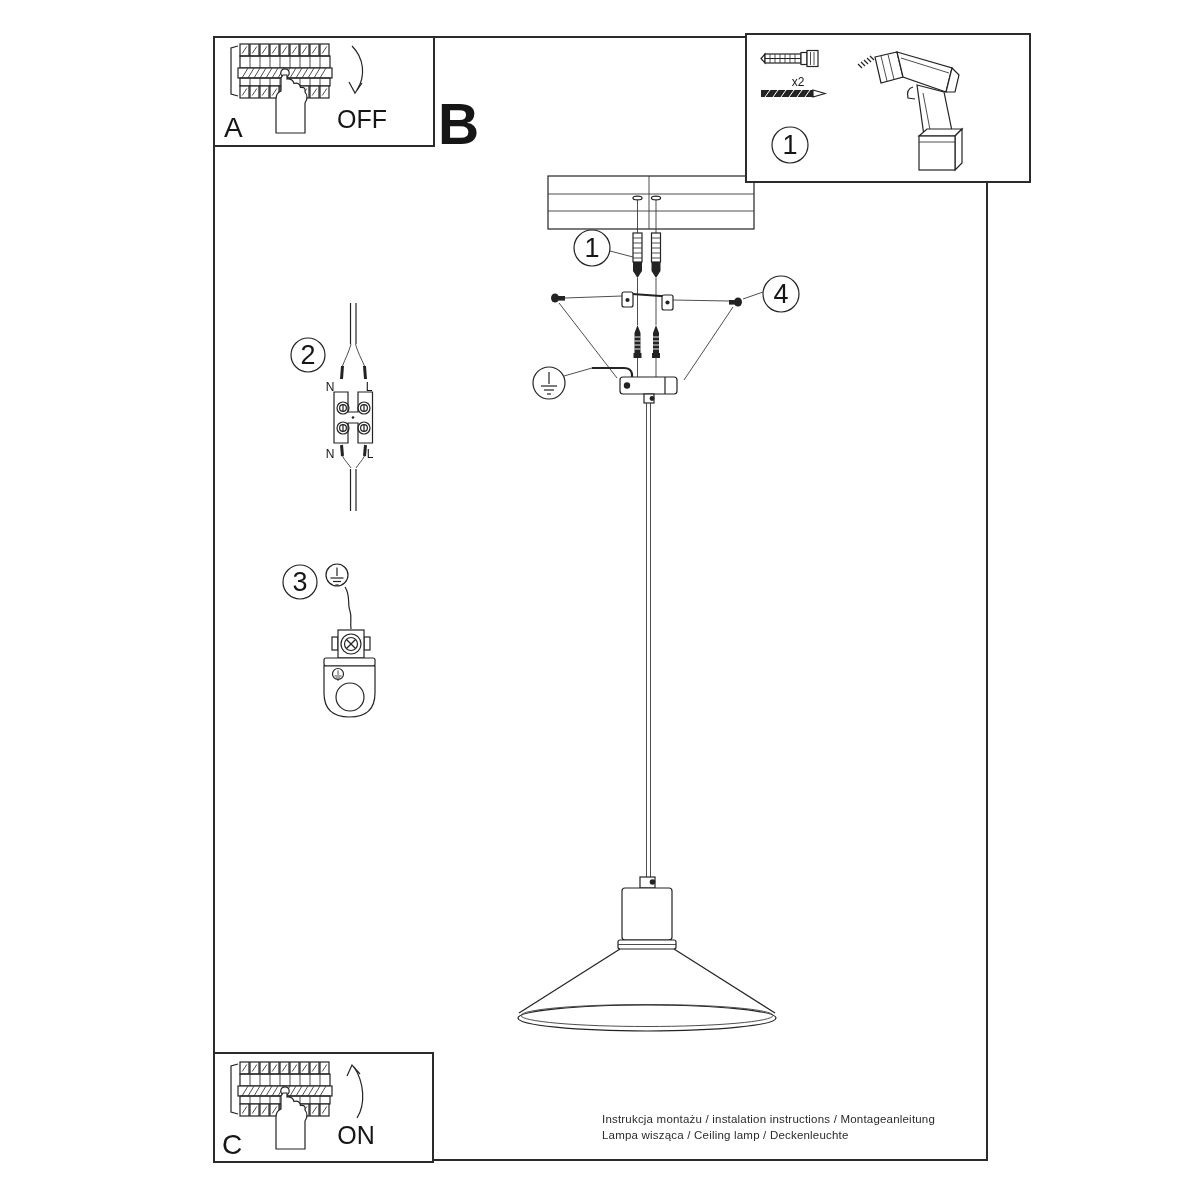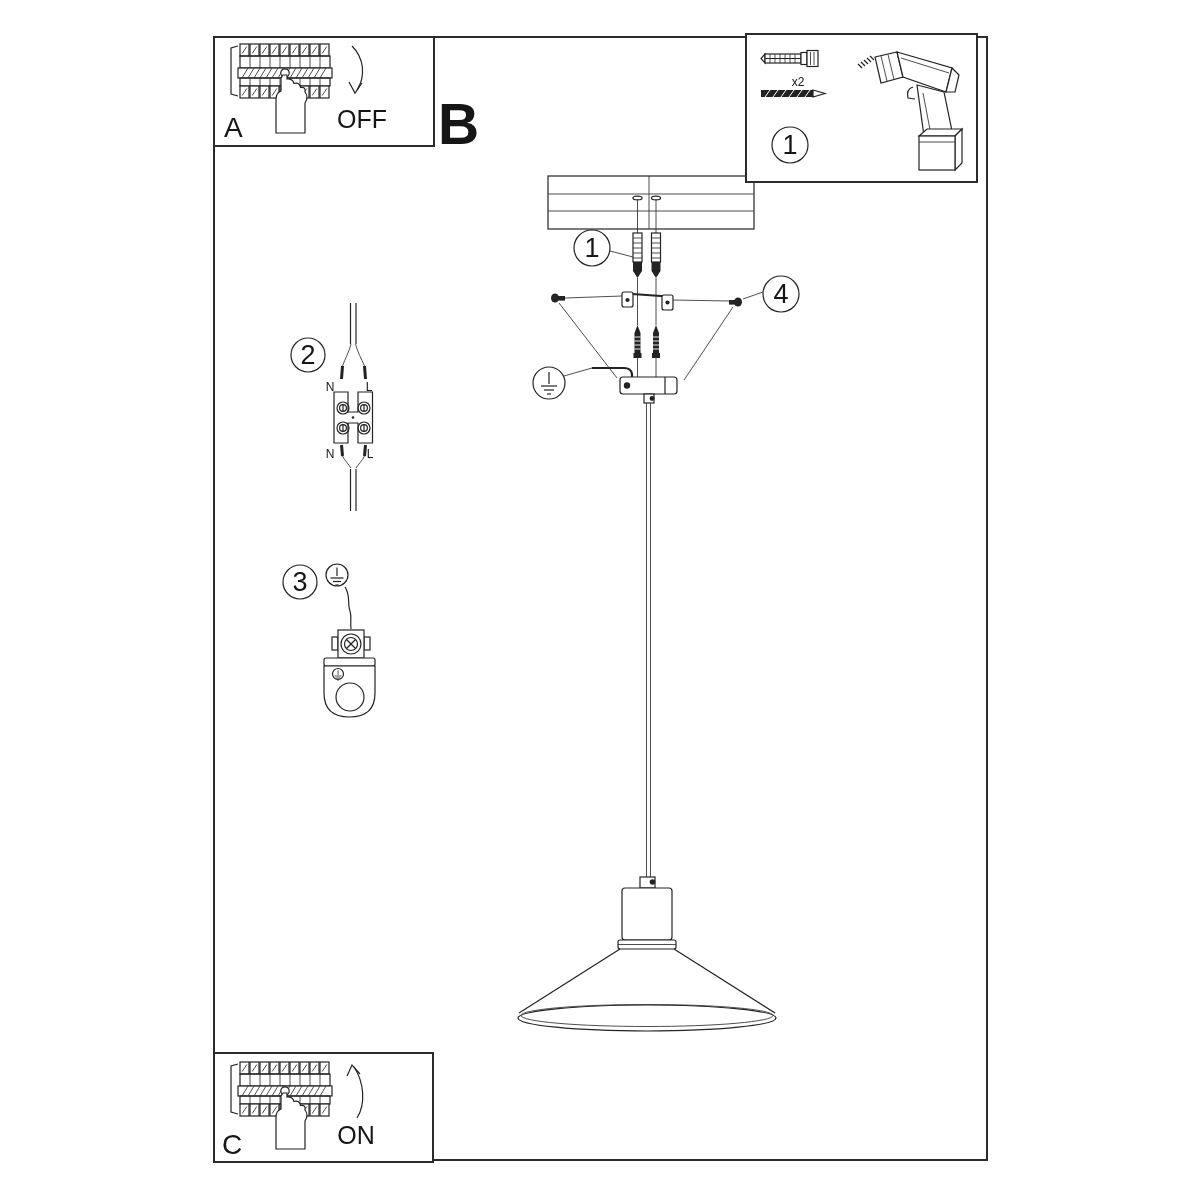--- a/index.html
+++ b/index.html
@@ -278,21 +278,21 @@
         <path d="M137,8 C149,20 151,38 142,52" class="ln" stroke-width="1.5"></path>
         <path d="M134,44 L140,55 L147,45" class="ln" stroke-width="1.5"></path>
       </g>
       <text x="147" y="90" text-anchor="middle" class="txt" font-size="25">OFF</text>
       <text x="9" y="99" class="txt" font-size="28">A</text>
     </svg>
   </div>
 
   <div class="abs big-letter" style="left:438px;top:96px;z-index:2;">B</div>
 
-  <div class="abs frame whitebox" style="left:745px;top:33px;width:233px;height:150px;z-index:3;">
+  <div class="abs frame whitebox" style="left:745px;top:33px;width:286px;height:150px;z-index:3;">
     <svg width="238" height="146" viewBox="0 0 238 146">
       <g>
         <path d="M18,19 L14,23.5 L18,28 Z" class="ln wfill"></path>
         <rect x="18" y="19" width="36" height="9" class="ln wfill"></rect>
         <path d="M23,19 V28 M28,19 V28 M33,19 V28 M38,19 V28 M43,19 V28 M48,19 V28" class="lnthin"></path>
         <line x1="18" y1="23.5" x2="54" y2="23.5" class="ln"></line>
         <rect x="54" y="17.5" width="6" height="12" class="ln wfill"></rect>
         <rect x="60" y="15.5" width="11" height="16" class="ln wfill"></rect>
         <line x1="63.5" y1="17" x2="63.5" y2="30" class="lnthin"></line>
         <line x1="67" y1="17" x2="67" y2="30" class="lnthin"></line>
@@ -367,14 +367,18 @@
       </g>
       <g>
         <path d="M142,64 C151,50 149,28 139,13" class="ln" stroke-width="1.5"></path>
         <path d="M132,22 L137,11 L145,20" class="ln" stroke-width="1.5"></path>
       </g>
       <text x="141" y="90" text-anchor="middle" class="txt" font-size="25">ON</text>
       <text x="7" y="100" class="txt" font-size="28">C</text>
     </svg>
   </div>
 
+  <div class="abs footer-text" style="left:602px;top:1112px;width:385px;z-index:2;">
+    <div>Instrukcja montażu / instalation instructions / Montageanleitung</div>
+    <div>Lampa wisząca / Ceiling lamp / Deckenleuchte</div>
+  </div>
 
 </div>
 
 </body></html>

